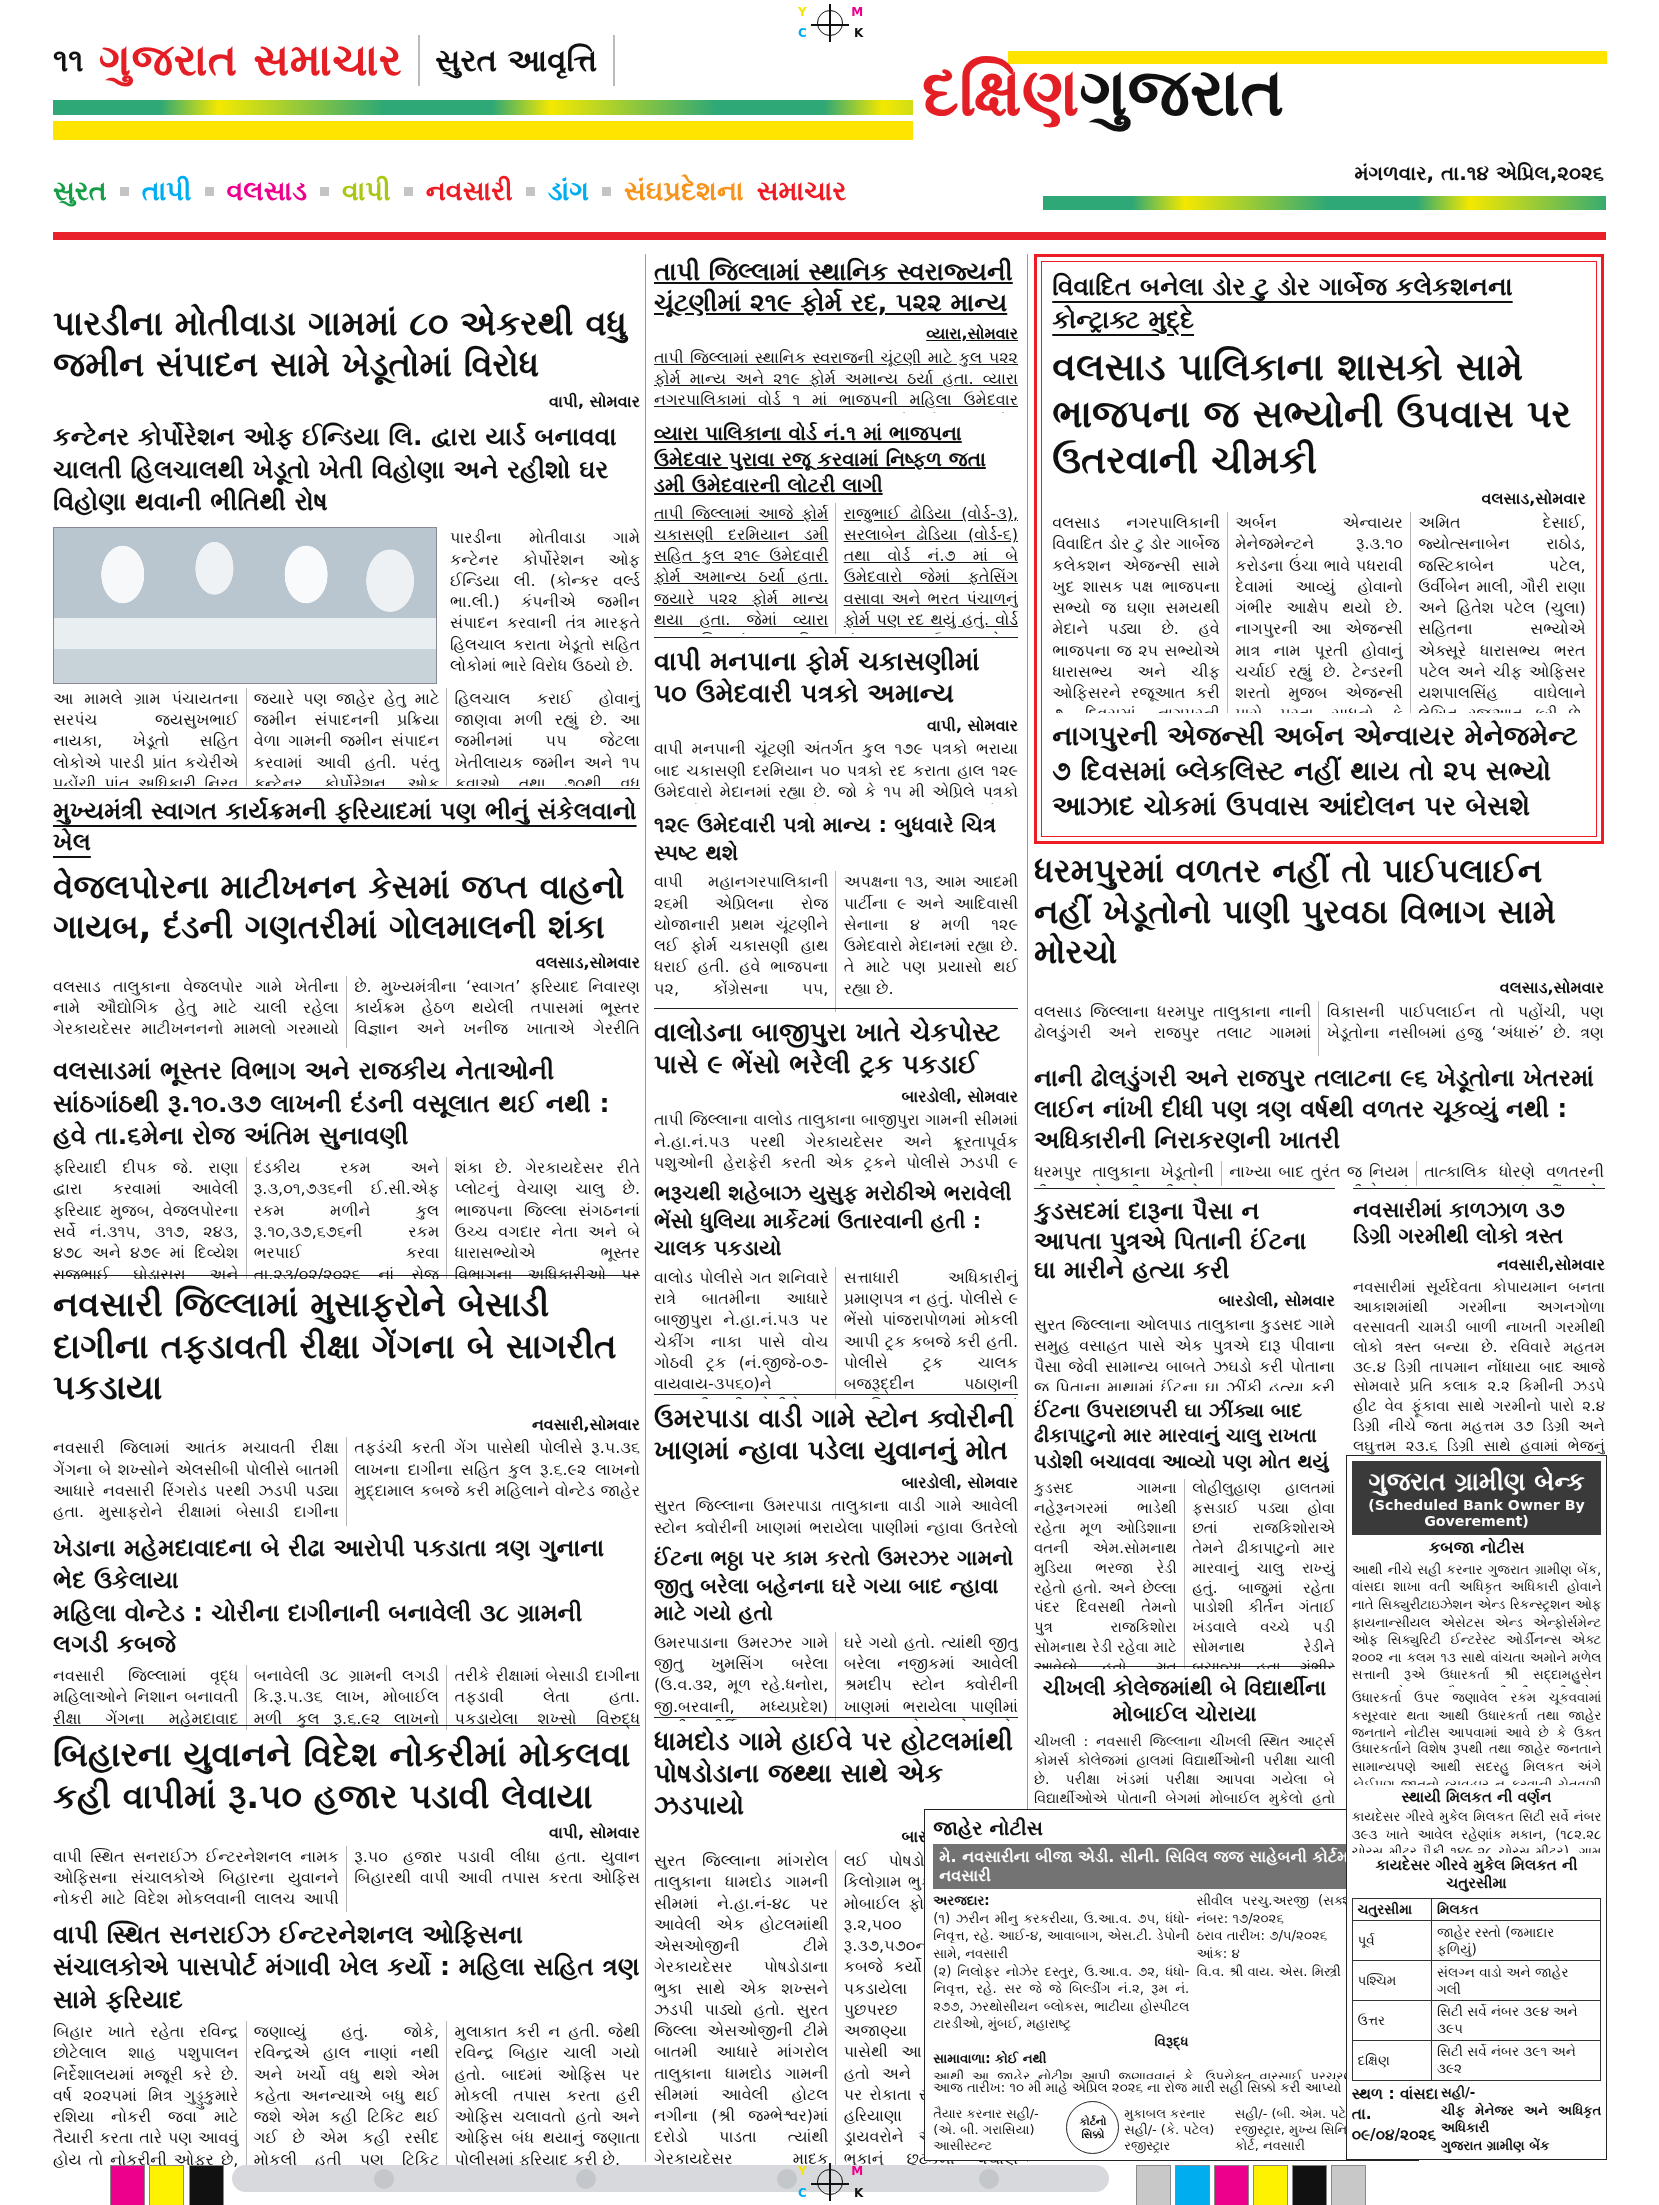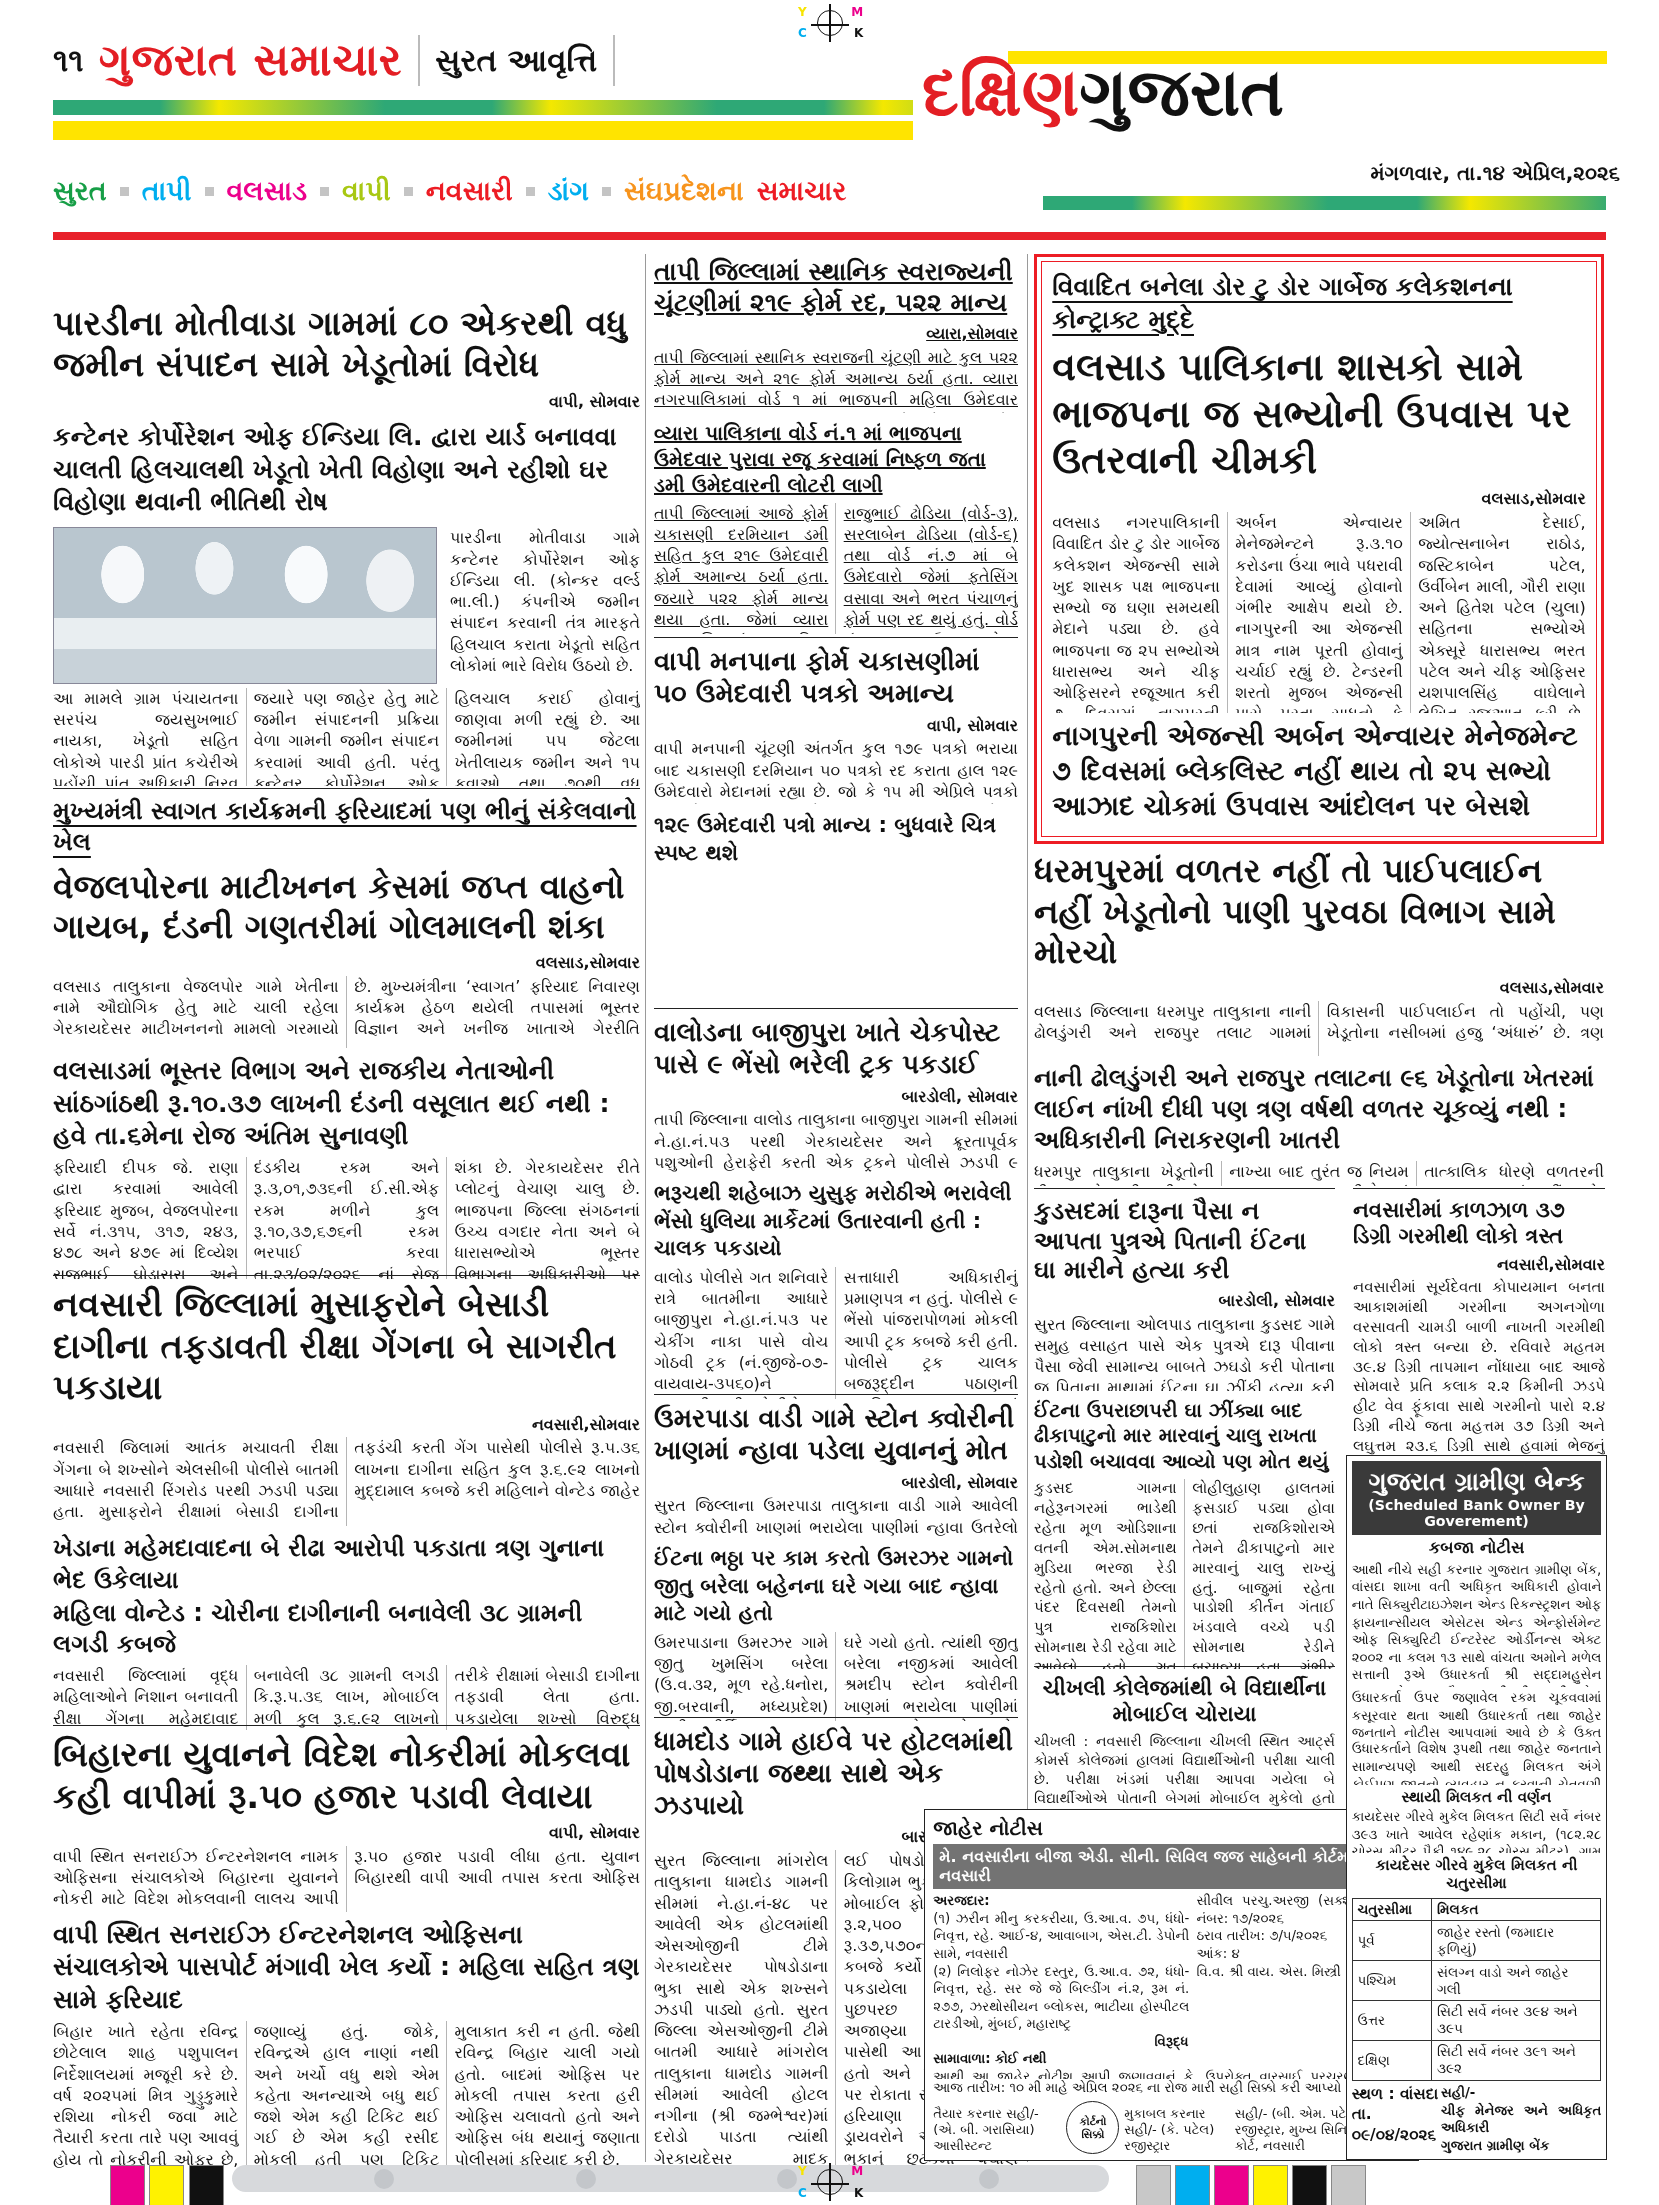--- a/index.html
+++ b/index.html
@@ -18,21 +18,21 @@
   .pageno{font-size:31px;font-weight:800;}
   .mast{font-size:44px;font-weight:800;letter-spacing:0.6px;}
   .vsep{width:2.4px;height:51px;background:#bbb;}
   .edition{font-size:31px;font-weight:800;}
   .strip1{position:absolute;left:53px;top:100px;width:860px;height:15.4px;
     background:repeating-linear-gradient(90deg,#2ea876 0 107px,#f4e800 166px,#2ea876 332px);}
   .strip2{position:absolute;left:53px;top:121px;width:860px;height:19px;background:#ffe400;}
   .ybar-r{position:absolute;left:1008px;top:51px;width:599px;height:13px;background:#ffe400;}
   .bigtitle{position:absolute;left:922px;top:60px;font-weight:800;font-size:66px;line-height:1;}
   .bigtitle .red{color:#e31e24;} .bigtitle .blk{color:#111;}
-  .dateline-top{position:absolute;right:40px;top:161px;font-size:20px;font-weight:700;}
+  .dateline-top{position:absolute;right:56px;top:161px;font-size:20px;font-weight:700;}
   .strip3{position:absolute;left:1043px;top:196px;width:563px;height:14.2px;
     background:repeating-linear-gradient(90deg,#2ea876 0 89px,#f4e800 142px,#2ea876 285px);}
   .nav{position:absolute;left:53px;top:175px;display:flex;align-items:center;gap:13px;font-weight:800;font-size:27px;}
   .nav .sq{width:9px;height:9px;background:#c4c4c4;}
   .redband{position:absolute;left:53px;top:232px;width:1553px;height:8.3px;background:#e8212a;}
   
   .vrule{position:absolute;width:1.2px;background:#9a9a9a;}
   .art{position:absolute;display:flex;flex-direction:column;overflow:hidden;}
   .art.rt{border-top:1.8px solid #222;padding-top:6px;}
   .hl{font-weight:800;line-height:1.22;margin:2.4px 0 4.7px 0;}
@@ -172,20 +172,21 @@
     <div class="intro" style="height:66px;">તાપી જિલ્લામાં સ્થાનિક સ્વરાજની ચૂંટણી માટે કુલ ૫૨૨ ફોર્મ માન્ય અને ૨૧૯ ફોર્મ અમાન્ય ઠર્યા હતા. વ્યારા નગરપાલિકામાં વોર્ડ ૧ માં ભાજપની મહિલા ઉમેદવાર પુરાવા રજૂ કરવામાં નિષ્ફળ જતાં ડમીને ઉમેદવાર જાહેર કર્યા છે.</div>
     <h3 class="sub" style="font-size:20px;">વ્યારા પાલિકાના વોર્ડ નં.૧ માં ભાજપના ઉમેદવાર પુરાવા રજૂ કરવામાં નિષ્ફળ જતા ડમી ઉમેદવારની લોટરી લાગી</h3>
     <div class="bd c2">તાપી જિલ્લામાં આજે ફોર્મ ચકાસણી દરમિયાન ડમી સહિત કુલ ૨૧૯ ઉમેદવારી ફોર્મ અમાન્ય ઠર્યા હતા. જયારે ૫૨૨ ફોર્મ માન્ય થયા હતા. જેમાં વ્યારા નગરપાલિકામાં જાતિના દાખલાનો પુરાવો રજુ ન કરતા અપસેટ સર્જાતા ફોર્મ રદ થયું હતું. અને ડમી ઉમેદવાર હેતલ પ્રવીણભાઈ ભધાણેનું ફોર્મ માન્ય થતા ઉમેદવારમાં ઉલટફેર થયો છે. જયારે નગર પાલિકામાં રદ થયેલા ૩૨ ઉમેદવારી ફોર્મમાં આપના એક ઉમેદવાર દિનેશ ઢોડિયા (વોર્ડ-૧), કોંગ્રેસના ચાર રાજુભાઈ ઢોડિયા (વોર્ડ-૩), સરલાબેન ઢોડિયા (વોર્ડ-૬) તથા વોર્ડ નં.૭ માં બે ઉમેદવારો જેમાં ફતેસિંગ વસાવા અને ભરત પંચાળનું ફોર્મ પણ રદ થયું હતું. વોર્ડ નં.૧ પર ઉભા રહેલા કોંગ્રેસના ઉમેદવાર સંગીતાબેન જીતેન્દ્રભાઈ વસાવા મહારાષ્ટ્ર રાજ્યના વતની હોવાનું જણાવી તેમના અનુસૂચિત આદિજાતિના દાખલા સામે વાંધો ઉઠાવી ભાજપના ઉમેદવાર વંદનાબેન સંદીપભાઈ વલવીએ ચૂંટણી અધિકારીને લેખિત રજુઆત કરી હતી.</div>
   </article>
 
   <article class="art rt" style="left:654px;top:637px;width:364px;height:368px;">
     <h2 class="hl" style="font-size:26px;">વાપી મનપાના ફોર્મ ચકાસણીમાં ૫૦ ઉમેદવારી પત્રકો અમાન્ય</h2>
     <div class="dl">વાપી, સોમવાર</div>
     <div class="intro" style="height:66px;">વાપી મનપાની ચૂંટણી અંતર્ગત કુલ ૧૭૯ પત્રકો ભરાયા બાદ ચકાસણી દરમિયાન ૫૦ પત્રકો રદ કરાતા હાલ ૧૨૯ ઉમેદવારો મેદાનમાં રહ્યા છે. જો કે ૧૫ મી એપ્રિલે પત્રકો પરત ખેંચવાના અંતિમ દિને જ ચૂંટણીનું ચિત્ર સ્પષ્ટ થશે.</div>
     <h3 class="sub" style="font-size:21.3px;">૧૨૯ ઉમેદવારી પત્રો માન્ય : બુધવારે ચિત્ર સ્પષ્ટ થશે</h3>
+    <div class="bd c2">વાપી મહાનગરપાલિકાની ૨૬મી એપ્રિલના રોજ યોજાનારી પ્રથમ ચૂંટણીને લઈ ફોર્મ ચકાસણી હાથ ધરાઈ હતી. હવે ભાજપના ૫૨, કોંગ્રેસના ૫૫, અપક્ષના ૧૩, આમ આદમી પાર્ટીના ૯ અને આદિવાસી સેનાના ૪ મળી ૧૨૯ ઉમેદવારો મેદાનમાં રહ્યા છે. તે માટે પણ પ્રયાસો થઈ રહ્યા છે.</div>
   </article>
 
   <article class="art rt" style="left:654px;top:1008px;width:364px;height:384px;">
     <h2 class="hl" style="font-size:26px;">વાલોડના બાજીપુરા ખાતે ચેકપોસ્ટ પાસે ૯ ભેંસો ભરેલી ટ્રક પકડાઈ</h2>
     <div class="dl">બારડોલી, સોમવાર</div>
     <div class="intro" style="height:64px;">તાપી જિલ્લાના વાલોડ તાલુકાના બાજીપુરા ગામની સીમમાં ને.હા.નં.૫૩ પરથી ગેરકાયદેસર અને ક્રૂરતાપૂર્વક પશુઓની હેરાફેરી કરતી એક ટ્રકને પોલીસે ઝડપી ૯ ભેંસો પાંજરાપોળમાં મોકલી આપી ટ્રક કબજે કરી હતી.</div>
     <h3 class="sub" style="font-size:21px;">ભરૂચથી શહેબાઝ યુસુફ મરોઠીએ ભરાવેલી ભેંસો ધુલિયા માર્કેટમાં ઉતારવાની હતી : ચાલક પકડાયો</h3>
     <div class="bd c2">વાલોડ પોલીસે ગત શનિવારે રાત્રે બાતમીના આધારે બાજીપુરા ને.હા.નં.૫૩ પર ચેકીંગ નાકા પાસે વોચ ગોઠવી ટ્રક (નં.જીજે-૦૭-વાયવાય-૩૫૬૦)ને અટકાવી હતી. પોલીસે ટ્રક ચાલક બજરૂદ્દીન બશીરખાન પઠાણ (ઉ.વ.૪૮, રહે.ગોકુળ નગર,ભરૂચ)ને પકડી લઈ ટ્રકની તલાસી લેતાં ટ્રકમાં પાછળના ભાગે લાકડાના પાટીયા ફીટ કરી વગર ૯ ભેંસોને અત્યંત ટૂંકી દોરીથી ખીચોખીચ બાંધેલી હતી. ડ્રાઈવર બજરૂદ્દીન પાસે પશુઓની હેરાફેરી અંગેના કોઈ પણ પાસ, પરમિટ કે સત્તાધારી અધિકારીનું પ્રમાણપત્ર ન હતું. પોલીસે ૯ ભેંસો પાંજરાપોળમાં મોકલી આપી ટ્રક કબજે કરી હતી. પોલીસે ટ્રક ચાલક બજરૂદ્દીન પઠાણની પ્રાથમિક પૂછપરછ કરતાં ભેંસો ભરૂચ ખાતેથી શહેબાઝ યુસુફ મરોઠીએ ભરાવી આપી હતી અને ધુલિયા માર્કેટમાં ઉતારવાની હતી. વાલોડ પોલીસે શહેબાઝ મરોઠીને વોન્ટેડ જાહેર કરી ગુજરાત આવશ્યક ચીજવસ્તુ અને ઢોર નિયંત્રણ અધિનિયમ હેઠળ ગુનો નોંધી વધુ તપાસ હાથ ધરી છે.</div>
   </article>
 

